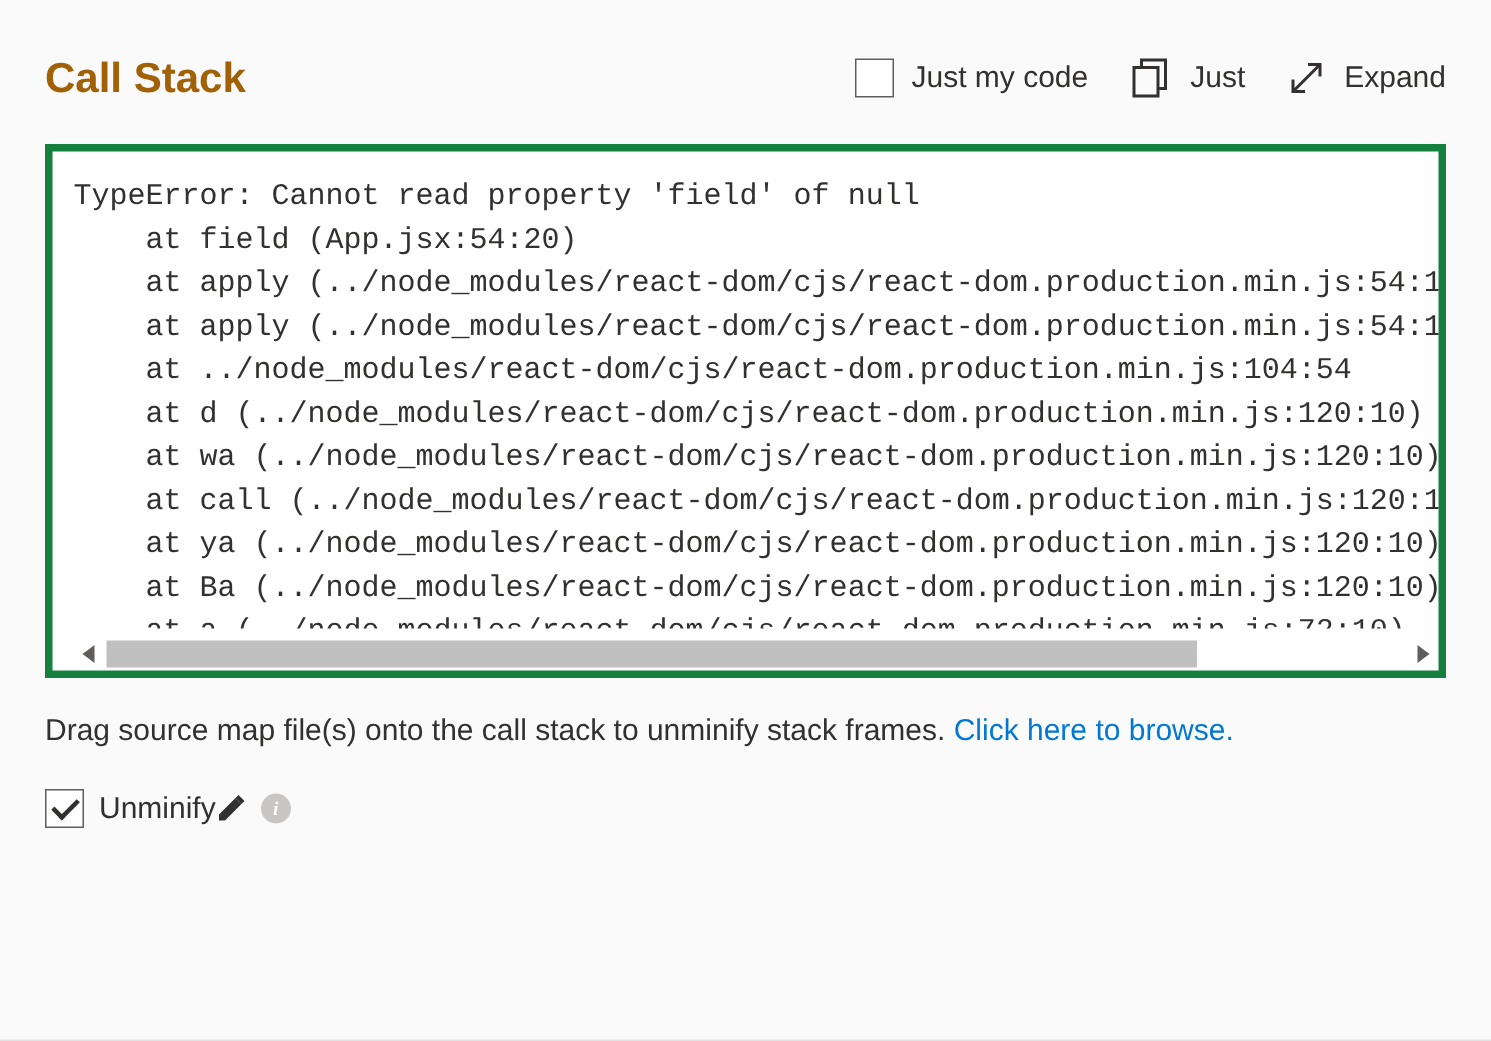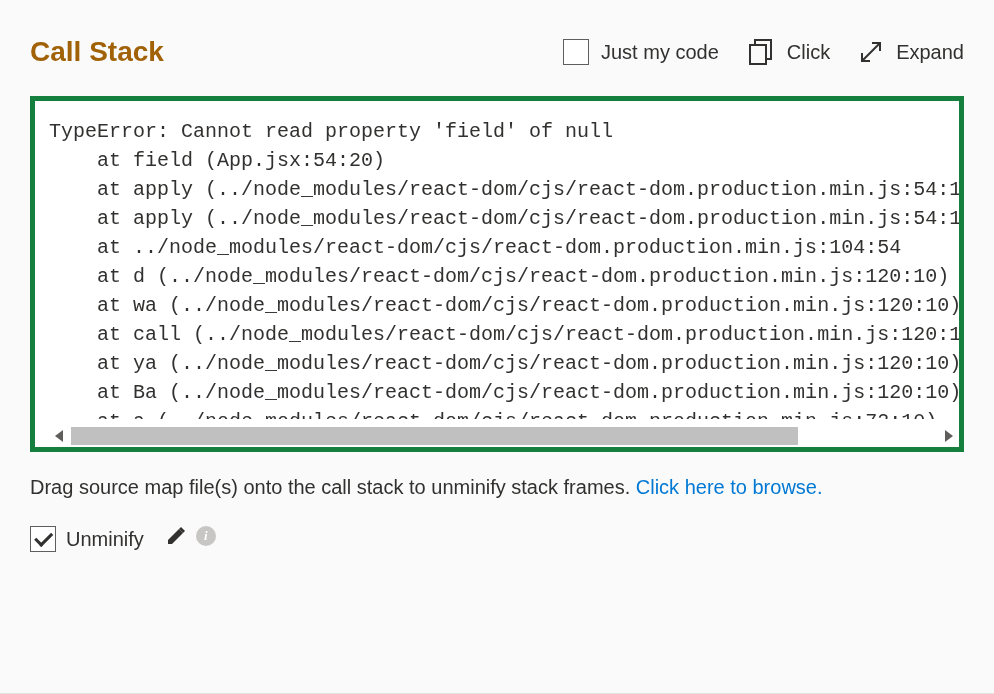--- a/index.html
+++ b/index.html
@@ -117,22 +117,21 @@
       line-height: 1.5;
       color: #323130;
       margin-bottom: 24px;
     }
     .link {
       color: #0078d4;
       cursor: pointer;
     }
     .bottom-row {
       display: flex;
-      align-items: flex-start;
-      gap: 22px;
+      align-items: center;
     }
     .bottom-item {
       display: flex;
       align-items: center;
       gap: 10px;
       font-size: 20px;
       color: #323130;
     }
     .info-circle {
       width: 20px;
@@ -161,21 +160,21 @@
       <span>Just my code</span>
     </div>
 
     <div class="toolbar-item">
       <span class="icon">
         <svg width="28" height="30" viewBox="0 0 28 30" fill="none">
           <rect x="3" y="8" width="16" height="19" stroke="#323130" stroke-width="2"></rect>
           <path d="M8 8 V3 H24 V22 H19" stroke="#323130" stroke-width="2" fill="none"></path>
         </svg>
       </span>
-      <span>Click</span>
+      <span>Just</span>
     </div>
 
     <div class="toolbar-item">
       <span class="icon">
         <svg width="26" height="26" viewBox="0 0 26 26" fill="none">
           <path d="M4 22 L22 4" stroke="#323130" stroke-width="2"></path>
           <path d="M14 4 H22 V12" stroke="#323130" stroke-width="2" fill="none"></path>
           <path d="M12 22 H4 V14" stroke="#323130" stroke-width="2" fill="none"></path>
         </svg>
       </span>

